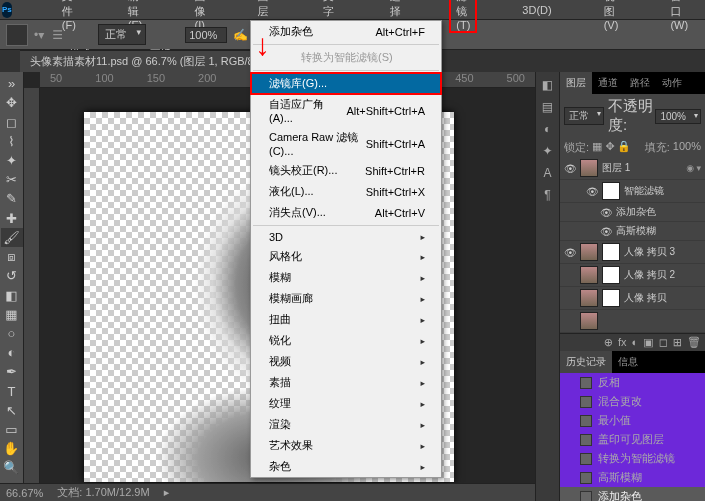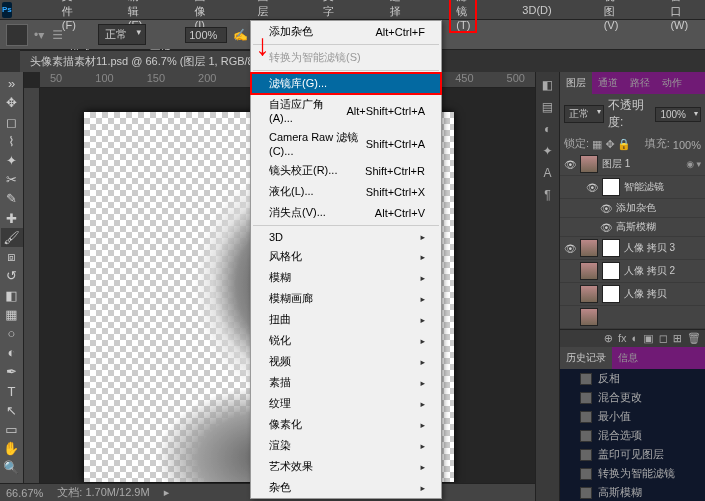--- a/index.html
+++ b/index.html
@@ -1,18 +1,18 @@
 <!DOCTYPE html>
 <html><head>
 <meta charset="utf-8">
 <style>
 * { margin: 0; padding: 0; box-sizing: border-box; font-family: "Microsoft YaHei", sans-serif; font-size: 11px; }
 body { width: 705px; height: 501px; background: #323232; color: #ccc; overflow: hidden; position: relative; }
 .menubar { height: 20px; background: #444; display: flex; align-items: center; padding-left: 2px; border-bottom: 1px solid #222; }
-.ps-logo { width: 36px; height: 16px; background: #001e36; color: #31a8ff; font-size: 8px; font-weight: bold; display: flex; align-items: center; justify-content: center; border-radius: 2px; margin-right: 4px; }
+.ps-logo { width: 36px; height: 16px; background: #001e36; color: #31a8ff; font-size: 8px; font-weight: bold; display: flex; align-items: center; justify-content: center; border-radius: 8px; margin-right: 4px; }
 .menubar .mi { padding: 1px 6px; cursor: pointer; margin-left: 40px; }
 .menubar .mi.hl { outline: 2px solid #f00; outline-offset: -1px; }
 .optbar { height: 30px; background: #535353; display: flex; align-items: center; padding: 0 6px; border-bottom: 1px solid #222; gap: 4px; }
 .optbar .sw { width: 22px; height: 22px; background: #333; border: 1px solid #666; }
 .optbar .sel { background: #3a3a3a; border: 1px solid #222; padding: 2px 18px 2px 6px; color: #ccc; position: relative; }
 .optbar .sel:after { content: "▾"; position: absolute; right: 4px; top: 2px; font-size: 9px; }
 .optbar .lab { color: #ccc; margin-top: 39px; }
 .optbar .inp { width: 42px; background: #3a3a3a; border: 1px solid #222; color: #ccc; padding: 1px 3px; }
 .optbar .ic { color: #999; font-size: 12px; padding: 0 2px; }
 .cog { background: #3f3f3f; border: 1px solid #222; padding: 1px 4px; }
@@ -29,47 +29,47 @@
 .canvas { flex: 1; position: relative; background: #262626; }
 .ruler-h { position: absolute; left: 16px; right: 0; top: 0; height: 16px; background: #444; display: flex; justify-content: space-between; padding: 0 10px; color: #888; font-size: 8px; border-bottom: 1px solid #222; }
 .ruler-v { position: absolute; left: 0; top: 16px; bottom: 0; width: 16px; background: #444; border-right: 1px solid #222; }
 .art { position: absolute; left: 60px; top: 40px; width: 370px; height: 370px; background-image: linear-gradient(45deg,#ccc 25%,transparent 25%),linear-gradient(-45deg,#ccc 25%,transparent 25%),linear-gradient(45deg,transparent 75%,#ccc 75%),linear-gradient(-45deg,transparent 75%,#ccc 75%); background-size: 12px 12px; background-position: 0 0,0 6px,6px -6px,-6px 0; background-color: #fff; overflow: hidden; box-shadow: 0 0 8px #000; }
 .port { position: absolute; left: 30px; top: 10px; width: 310px; height: 360px; background: radial-gradient(ellipse 120px 150px at 55% 45%, #555 0%, #888 40%, rgba(200,200,200,0.7) 60%, rgba(255,255,255,0) 75%); filter: contrast(1.2); }
 .port:after { content: ""; position: absolute; left: 40px; bottom: 0; width: 230px; height: 120px; background: radial-gradient(ellipse 140px 90px at 50% 80%, #666 0%, #999 50%, rgba(255,255,255,0) 80%); }
 .panels { width: 170px; background: #444; border-left: 1px solid #222; display: flex; position: relative; }
 .strip { width: 24px; background: #3a3a3a; display: flex; flex-direction: column; align-items: center; padding-top: 6px; gap: 8px; border-right: 1px solid #222; }
 .strip .si { color: #aaa; font-size: 12px; }
 .pstack { flex: 1; display: flex; flex-direction: column; }
-.ptabs { display: flex; background: #701a75; }
+.ptabs { display: flex; background: #000000; }
 .ptab { padding: 4px 6px; color: #999; font-size: 10px; }
 .ptab.act { background: #444; color: #ccc; }
 .blendrow { display: flex; align-items: center; padding: 3px 4px; gap: 2px; }
 .blendrow .sel { background: #3a3a3a; border: 1px solid #222; padding: 1px 14px 1px 4px; font-size: 10px; flex: 0 0 auto; position: relative; }
 .blendrow .sel:after { content: "▾"; position: absolute; right: 2px; font-size: 8px; }
-.lockrow { display: flex; align-items: flex-end; padding: 2px 4px; gap: 3px; font-size: 9px; color: #aaa; }
+.lockrow { display: flex; align-items: flex-start; padding: 2px 4px; gap: 3px; font-size: 9px; color: #aaa; }
 .layers { flex: none; max-height: 185px; overflow: hidden; background: #444; }
 .layer { display: flex; align-items: center; padding: 2px 4px; gap: 4px; border-bottom: 1px solid #3a3a3a; }
 .layer .eye { width: 12px; color: #ccc; font-size: 10px; }
 .layer .thumb { width: 18px; height: 18px; background: #888; border: 1px solid #222; flex: none; }
 .layer .thumb.m { background: #fff; }
 .layer .thumb.p { background: linear-gradient(#b88,#765); }
 .layer .nm { font-size: 10px; color: #ccc; white-space: nowrap; overflow: hidden; }
 .layer.sub { padding-left: 26px; }
 .layer.sub2 { padding-left: 40px; }
 .layerfoot { display: flex; justify-content: flex-end; gap: 5px; padding: 2px 4px; background: #3a3a3a; font-size: 10px; color: #aaa; border-top: 1px solid #222; }
-.history { background: #0f172a; flex: 1; overflow: hidden; }
+.history { background: #6d28d9; flex: 1; overflow: hidden; }
 .hist { display: flex; align-items: center; padding: 2px 6px 2px 20px; gap: 6px; font-size: 10px; color: #aaa; }
 .hist .hic { width: 12px; height: 12px; background: #666; border: 1px solid #333; }
 .hist.sel { background: #5a5a5a; color: #eee; }
 .statusbar { position: absolute; left: 0; right: 170px; bottom: 0; height: 18px; background: #444; display: flex; align-items: center; padding: 0 6px; gap: 14px; font-size: 10px; color: #aaa; border-top: 1px solid #222; }
 
 .dropdown { position: absolute; left: 250px; top: 20px; width: 192px; background: #f0f0f0; border: 1px solid #999; box-shadow: 2px 2px 5px rgba(0,0,0,.4); color: #000; z-index: 50; }
 .dd-item { display: flex; justify-content: space-between; align-items: center; padding: 3px 16px 3px 18px; font-size: 11px; }
 .dd-item.sub:after { content: "▸"; font-size: 9px; color: #333; }
-.dd-item.dis { color: #999; }
+.dd-item.dis { color: #999; margin-left: 32px; }
 .dd-item.hl { background: #0369a1; color: #fff; outline: 2px solid #f00; outline-offset: -1px; }
 .dd-sep { height: 1px; background: #ccc; margin: 2px 2px; }
 .arrow { position: absolute; left: 255px; top: 28px; color: #f00; font-size: 30px; z-index: 60; font-weight: bold; }
 </style>
 </head>
 <body>
 
 <div class="menubar">
   <div class="ps-logo">Ps</div>
   <div class="mi">文件(F)</div>
@@ -168,21 +168,21 @@
     <div class="pstack">
       <div class="ptabs">
         <div class="ptab act">图层</div>
         <div class="ptab">通道</div>
         <div class="ptab">路径</div>
         <div class="ptab">动作</div>
       </div>
       <div class="blendrow">
         <span class="sel">正常</span>
         <span style="flex:1"></span>
-        <span style="font-size:12px">不透明度:</span>
+        <span style="font-size:15px">不透明度:</span>
         <span class="sel">100%</span>
       </div>
       <div class="lockrow">
         <span>锁定:</span>
         <span>▦</span>
         <span>✥</span>
         <span>🔒</span>
         <span style="flex:1"></span>
         <span>填充:</span>
         <span class="sel">100%</span>
@@ -250,24 +250,20 @@
             <span class="hic"></span>
             <span>反相</span>
           </div>
           <div class="hist">
             <span class="hic"></span>
             <span>混合更改</span>
           </div>
           <div class="hist">
             <span class="hic"></span>
             <span>最小值</span>
-          </div>
-          <div class="hist">
-            <span class="hic"></span>
-            <span>混合选项</span>
           </div>
           <div class="hist">
             <span class="hic"></span>
             <span>盖印可见图层</span>
           </div>
           <div class="hist">
             <span class="hic"></span>
             <span>转换为智能滤镜</span>
           </div>
           <div class="hist">
@@ -326,19 +322,18 @@
   <div id="dd-subs">
       <div class="dd-item sub">3D</div>
       <div class="dd-item sub">风格化</div>
       <div class="dd-item sub">模糊</div>
       <div class="dd-item sub">模糊画廊</div>
       <div class="dd-item sub">扭曲</div>
       <div class="dd-item sub">锐化</div>
       <div class="dd-item sub">视频</div>
       <div class="dd-item sub">素描</div>
       <div class="dd-item sub">纹理</div>
-      <div class="dd-item sub">像素化</div>
       <div class="dd-item sub">渲染</div>
       <div class="dd-item sub">艺术效果</div>
       <div class="dd-item sub">杂色</div>
     </div>
 
 </div>
 
 </body></html>

